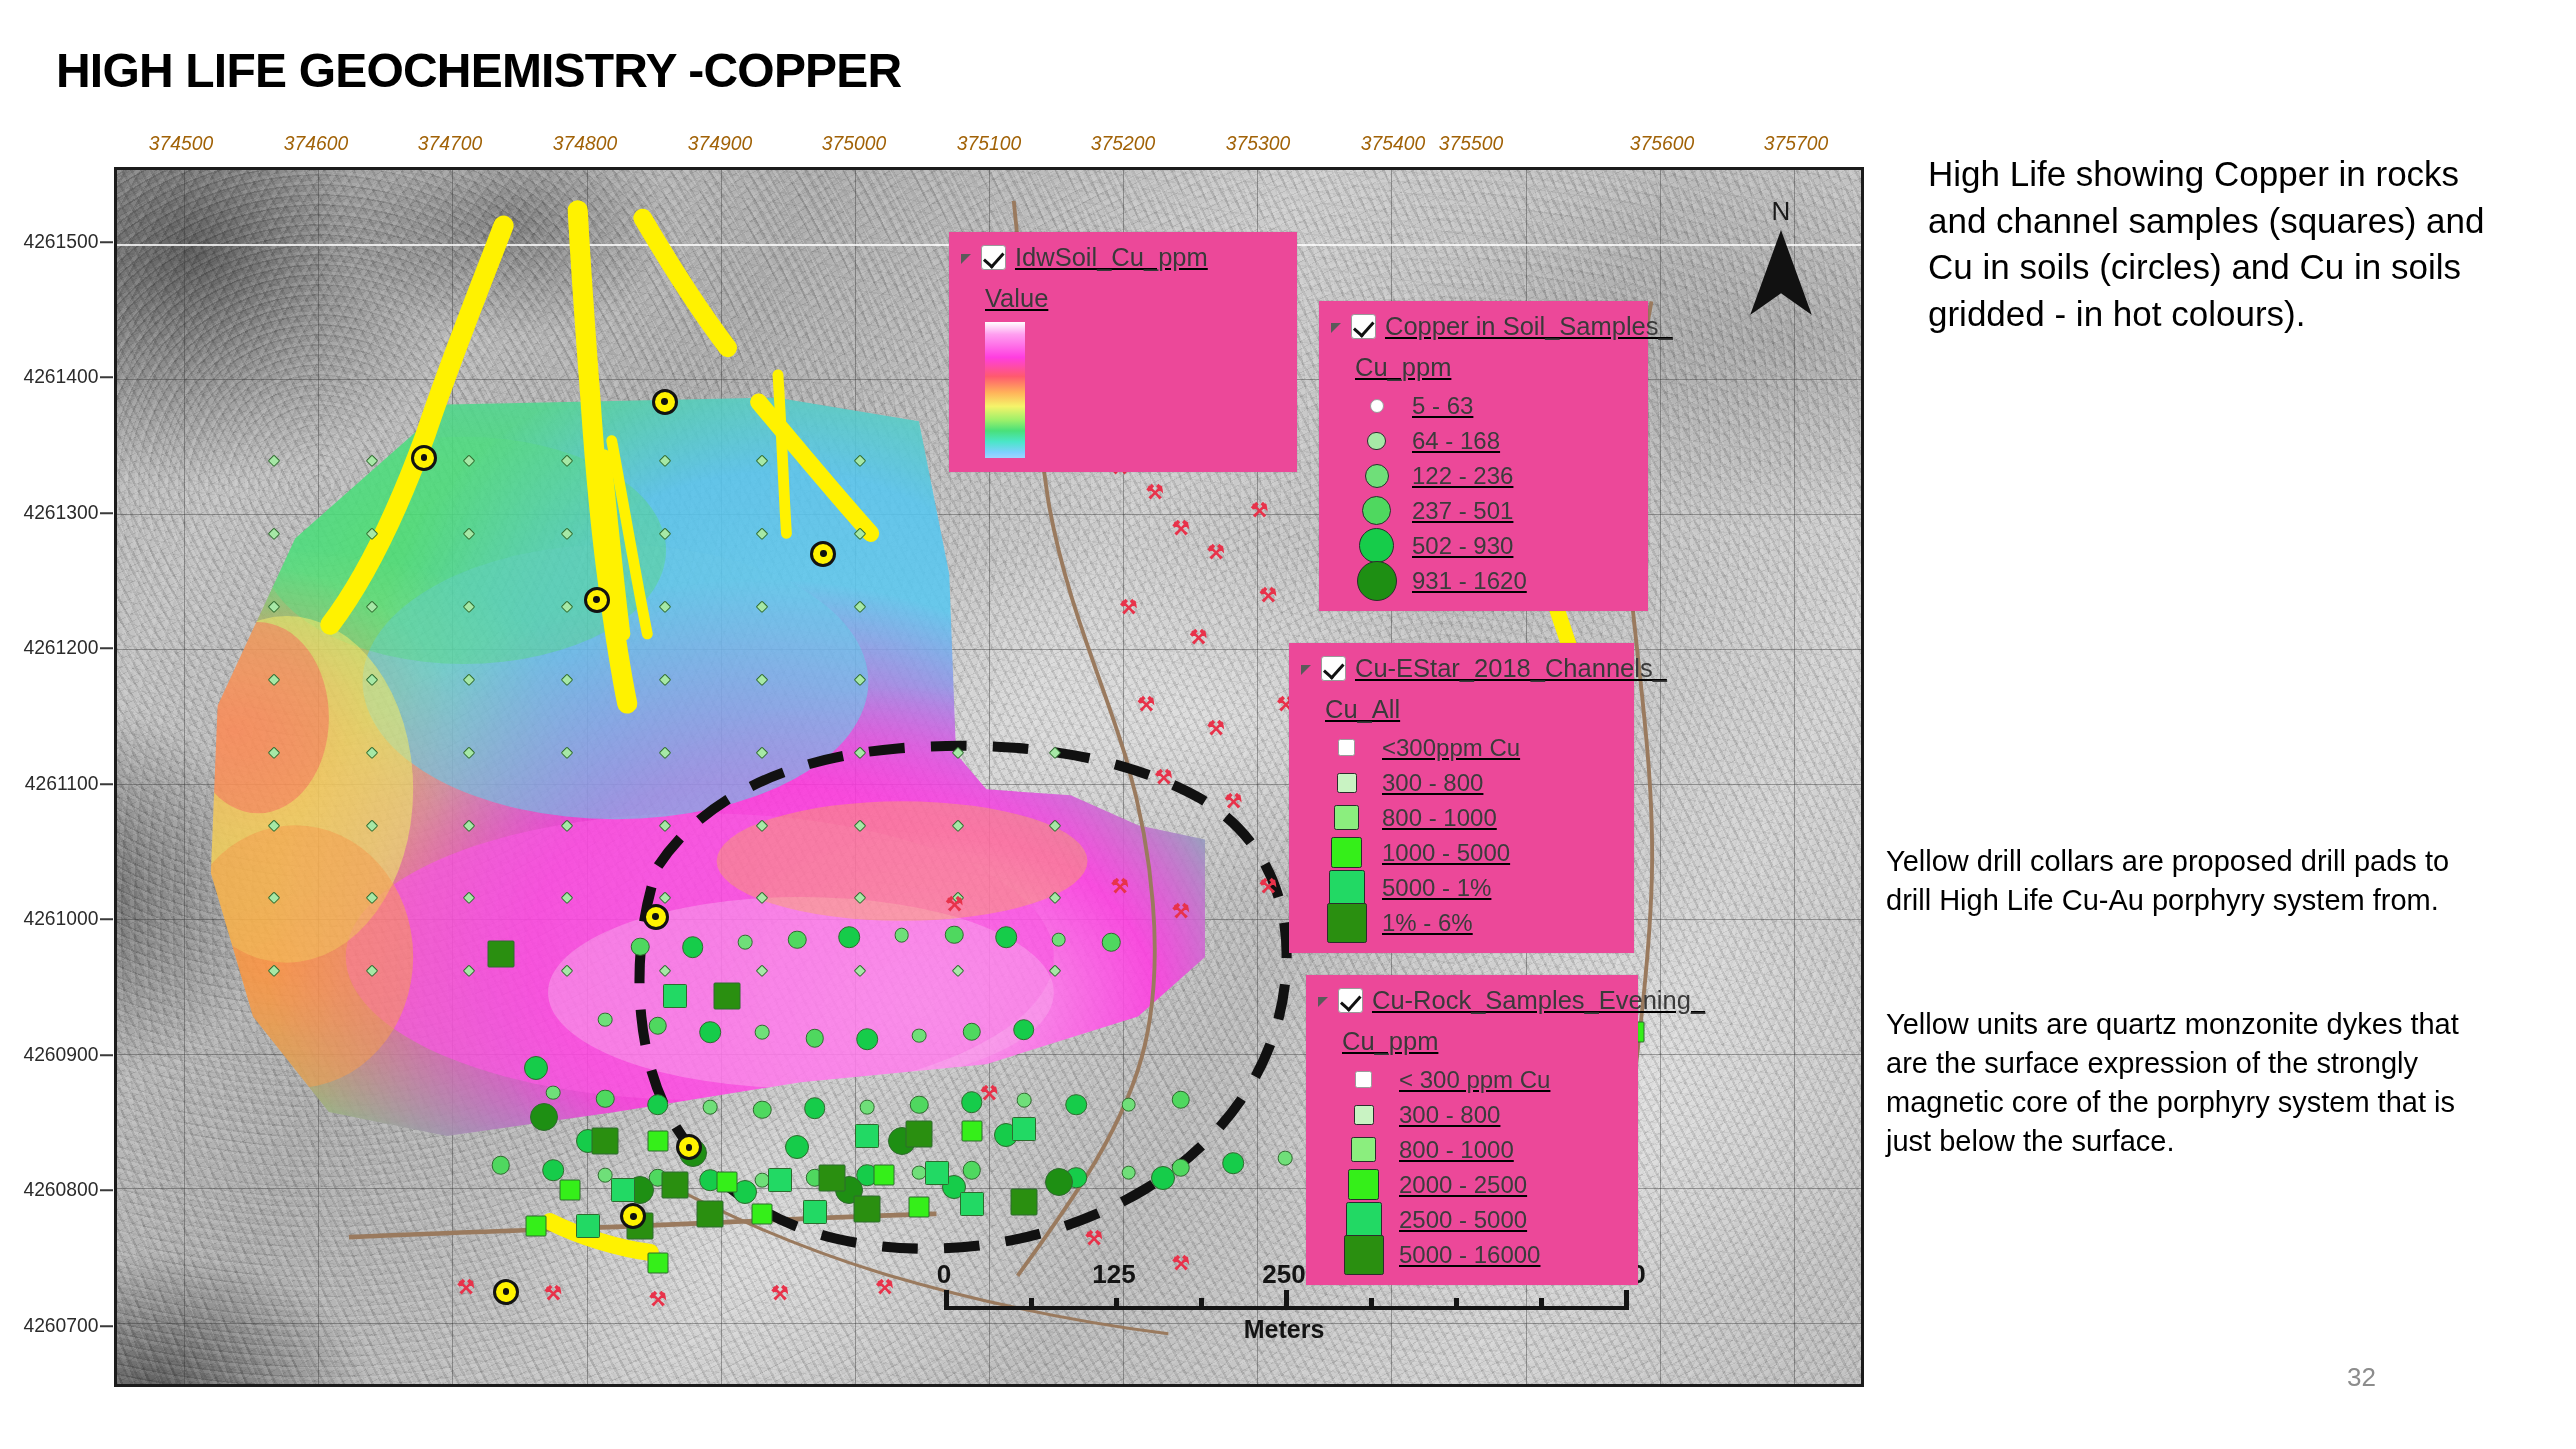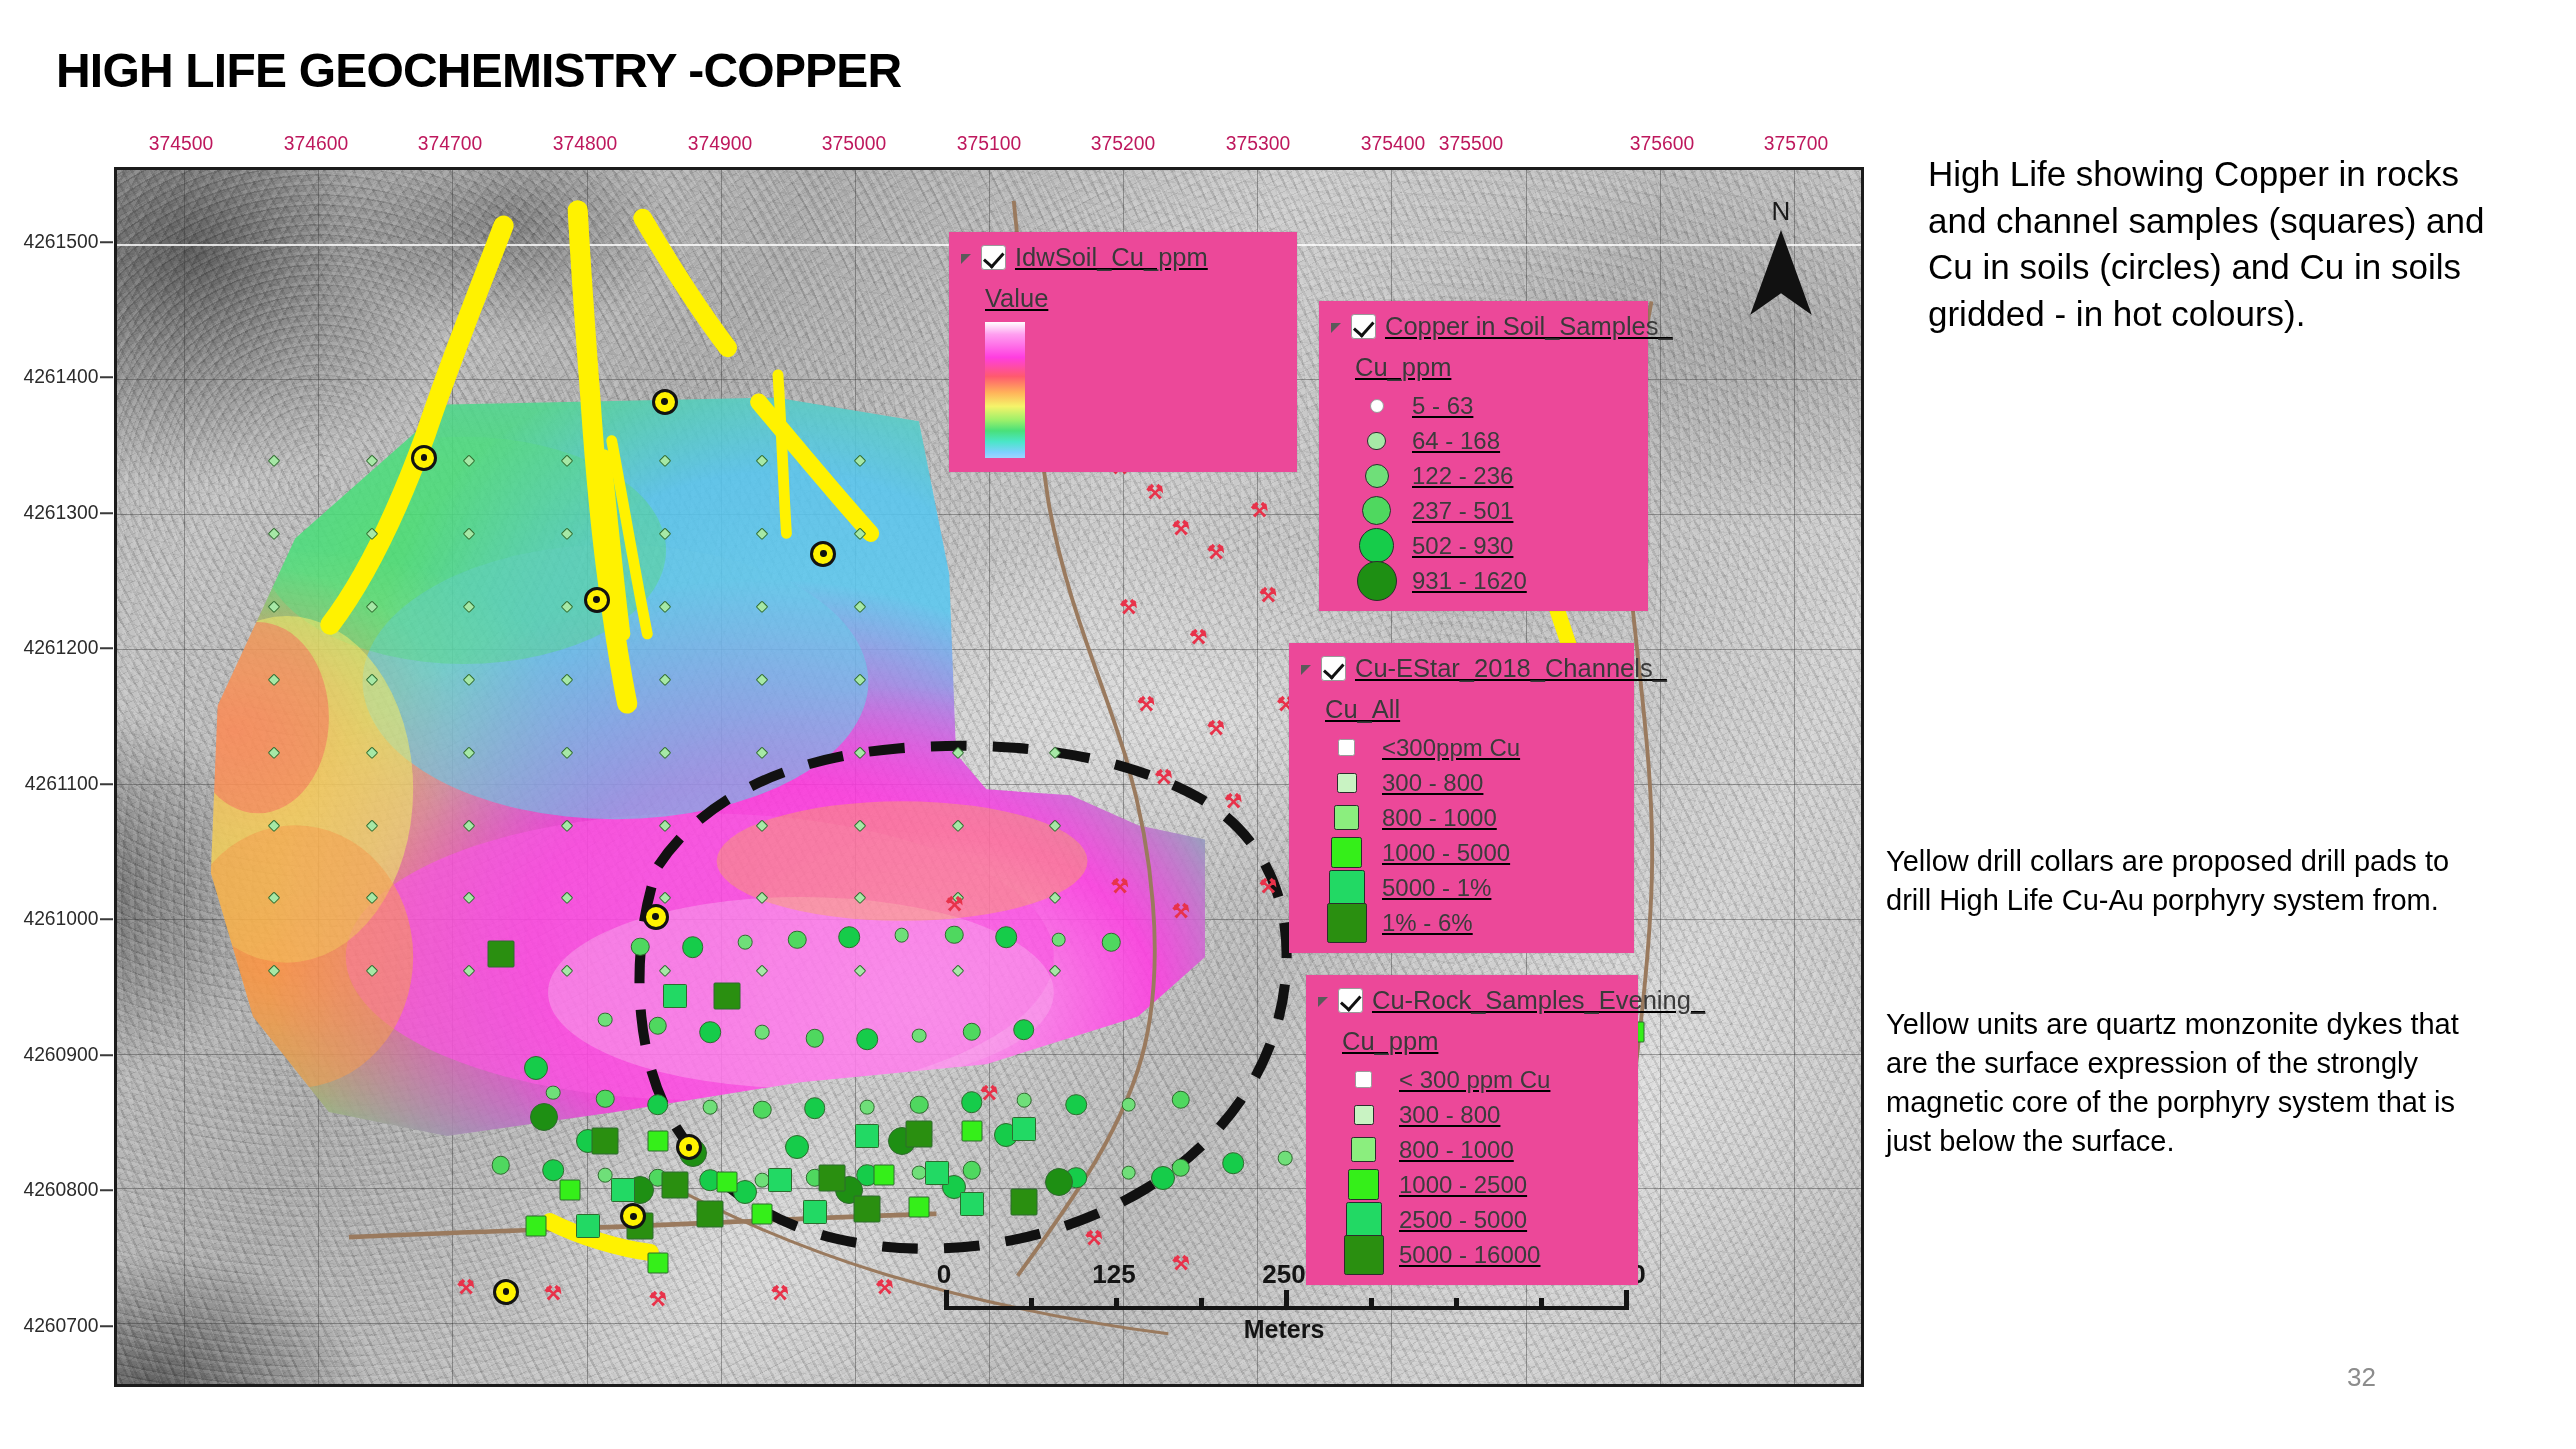--- a/index.html
+++ b/index.html
@@ -12,21 +12,21 @@
     position:absolute; left:56px; top:43px;
     font-size:48px; font-weight:bold; color:#000;
     letter-spacing:-0.8px; white-space:nowrap;
   }
 
   
   #map-figure { position:absolute; left:114px; top:130px; width:1750px; height:1268px; }
 
   #xaxis { position:absolute; left:0; top:0; width:1750px; height:37px; }
   .xtick { position:absolute; top:3.1px; transform:translateX(-50%);
-    font-size:19.3px; color:#be185d; white-space:nowrap; }
+    font-size:19.3px; color:#a16207; white-space:nowrap;font-style:italic; }
 
   #yaxis { position:absolute; left:-99px; top:0; width:99px; height:1268px; }
   .ytick { position:absolute; right:15.5px; transform:translateY(-50%);
     font-size:19.3px; color:#2b2b2b; white-space:nowrap; }
   .ytickline { position:absolute; right:1.5px; width:12.4px; height:1.5px; background:#3a3a3a;
     transform:translateY(-50%); }
 
   #map-frame {
     position:absolute; left:0; top:37px; width:1750px; height:1220px;
     border:3.1px solid #1b1b1b; overflow:hidden; background:#b9b9b9;
@@ -681,21 +681,21 @@
         <div class="toc-row">
           <div class="swatch-box">
             <div style="width: 25px; height: 25px; background: rgb(139, 238, 126); border: 1.5px solid rgb(44, 44, 44); border-radius: 2.3px;"></div>
           </div>
           <div class="toc-lbl">800 - 1000</div>
         </div>
         <div class="toc-row">
           <div class="swatch-box">
             <div style="width: 31px; height: 31px; background: rgb(53, 239, 25); border: 1.5px solid rgb(44, 44, 44); border-radius: 2.3px;"></div>
           </div>
-          <div class="toc-lbl">1000 - 2500</div>
+          <div class="toc-lbl">2000 - 2500</div>
         </div>
         <div class="toc-row">
           <div class="swatch-box">
             <div style="width: 36px; height: 36px; background: rgb(34, 217, 100); border: 1.5px solid rgb(44, 44, 44); border-radius: 2.3px;"></div>
           </div>
           <div class="toc-lbl">2500 - 5000</div>
         </div>
         <div class="toc-row">
           <div class="swatch-box">
             <div style="width: 40px; height: 40px; background: rgb(42, 143, 16); border: 1.5px solid rgb(44, 44, 44); border-radius: 2.3px;"></div>

